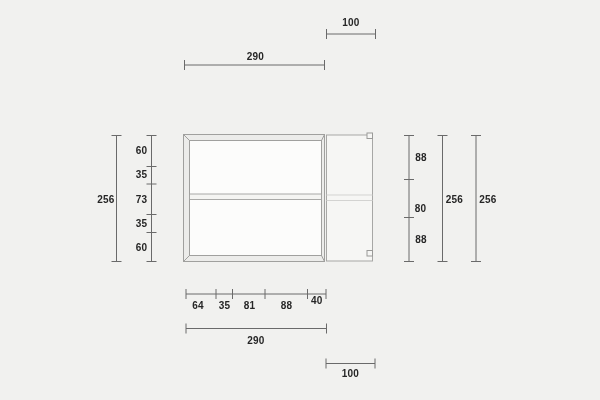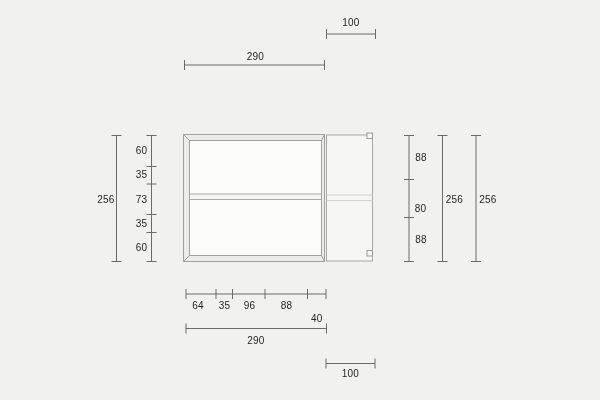--- a/index.html
+++ b/index.html
@@ -9,21 +9,21 @@
     font-family:"Liberation Sans","DejaVu Sans",sans-serif;
     position:relative;
     overflow:hidden;
   }
   #canvas{position:relative;width:600px;height:400px;}
   svg{position:absolute;left:0;top:0;}
   .dim-label{
     position:absolute;
     transform:translate(-50%,-50%);
     font-size:10px;
-    font-weight:normal;
+    font-weight:bold;
     letter-spacing:.2px;
     color:#262626;
     white-space:nowrap;
     line-height:1;
   }
   .dline{stroke:#6a6a6a;stroke-width:1;}
   .cab-outline{stroke:#a0a09e;stroke-width:1;}
   .cab-light{stroke:#d3d3d1;stroke-width:1;}
 </style>
 </head>
@@ -133,19 +133,19 @@
   <span class="dim-label" style="left:141.5px;top:247.5px">60</span>
 
   <span class="dim-label" style="left:421px;top:157.5px">88</span>
   <span class="dim-label" style="left:420.5px;top:209px">80</span>
   <span class="dim-label" style="left:421px;top:240px">88</span>
   <span class="dim-label" style="left:454.5px;top:199.5px">256</span>
   <span class="dim-label" style="left:488px;top:199.5px">256</span>
 
   <span class="dim-label" style="left:198px;top:305.5px">64</span>
   <span class="dim-label" style="left:224.5px;top:305.5px">35</span>
-  <span class="dim-label" style="left:249.5px;top:305.5px">96</span>
+  <span class="dim-label" style="left:249.5px;top:305.5px">81</span>
   <span class="dim-label" style="left:286.5px;top:305.5px">88</span>
-  <span class="dim-label" style="left:316.8px;top:319px">40</span>
+  <span class="dim-label" style="left:316.8px;top:301px">40</span>
   <span class="dim-label" style="left:256px;top:340.5px">290</span>
   <span class="dim-label" style="left:350.5px;top:373.5px">100</span>
 
 </div>
 
 </body></html>

